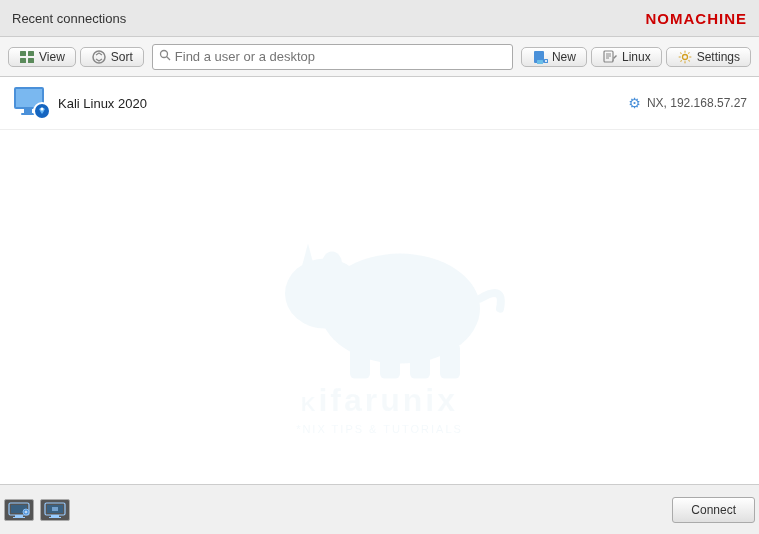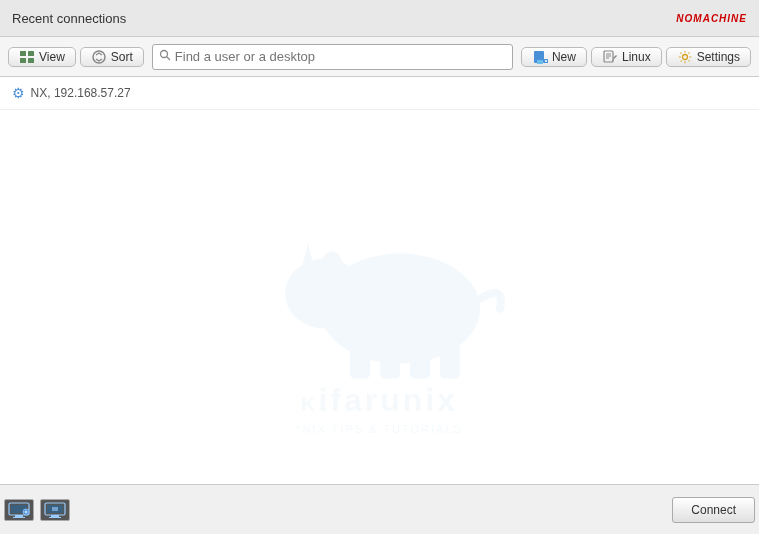--- a/index.html
+++ b/index.html
@@ -24,24 +24,23 @@
       justify-content: space-between;
       height: 32px;
     }
     #title-text {
       font-size: 13px;
       font-weight: normal;
       color: #333;
     }
     #nomachine-logo {
       font-weight: bold;
-      font-size: 10px;
+      font-size: 15px;
       color: #cc0000;
       letter-spacing: 1px;
-      font-style: italic;
     }
 
     
     #toolbar {
       background: #f5f5f5;
       border-bottom: 1px solid #ccc;
       padding: 5px 8px;
       display: flex;
       align-items: center;
       gap: 4px;
@@ -292,20 +291,38 @@
         <path d="M13.1 2.9 L11.8 4.9 L10.8 3.9 Z" fill="#d4a020"></path>
       </svg>
     </span>
     <span>Settings</span>
   </button>
 </div>
 
 <div id="main-content">
 
   <div id="connection-item">
+    <div class="conn-left">
+      <div class="conn-icon">
+        <svg width="38" height="34" viewBox="0 0 38 34">
+
+          <rect x="2" y="2" width="30" height="22" rx="2" fill="#4a90d9"></rect>
+          <rect x="4" y="4" width="26" height="18" fill="#7ab8f0"></rect>
+
+          <rect x="12" y="24" width="8" height="4" fill="#4a90d9"></rect>
+          <rect x="9" y="28" width="14" height="2" rx="1" fill="#4a90d9"></rect>
+
+          <circle cx="30" cy="26" r="8" fill="#1565C0" stroke="white" stroke-width="2"></circle>
+
+          <path d="M27 24 Q30 21 33 24 Q31 28 30 29 Q29 28 27 24Z" fill="#64b5f6"></path>
+          <circle cx="30" cy="24" r="1.5" fill="white"></circle>
+        </svg>
+      </div>
+      <span class="conn-name">Kali Linux 2020</span>
+    </div>
     <div class="conn-right">
       <span class="nx-gear">⚙</span>
       <span>NX, 192.168.57.27</span>
     </div>
   </div>
 
   <div id="watermark">
     <svg viewBox="0 0 280 220" xmlns="http://www.w3.org/2000/svg">
 
       <g fill="#7ab8d4" opacity="0.8">

